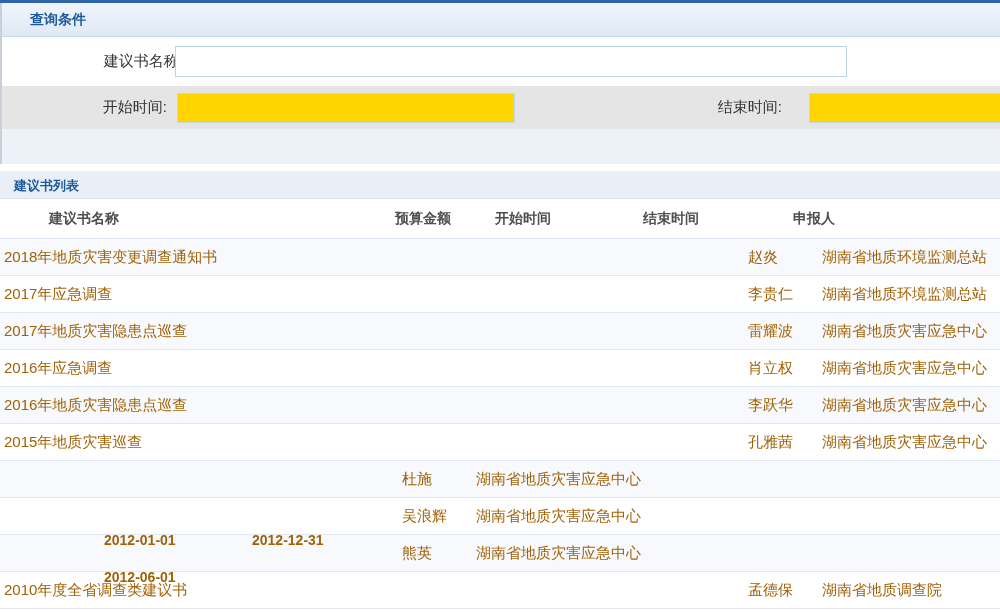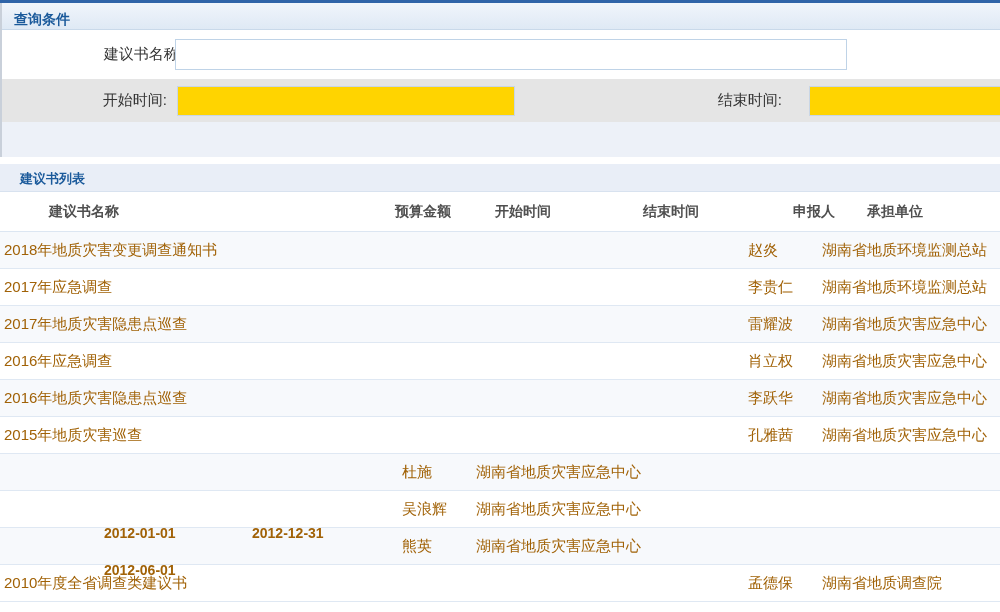--- a/index.html
+++ b/index.html
@@ -3,21 +3,21 @@
 <meta charset="utf-8">
 <style>
   * { box-sizing: border-box; margin: 0; padding: 0; }
   html,body { width:1000px; height:612px; overflow:hidden; background:#fff;
               font-family:"Liberation Sans", sans-serif; }
 
   .top-border { height:3px; background:var(--top-border-blue,#2f64a8); }
 
   
   .query-panel { border-left:2px solid #c9d0da; }
-  .q-header { height:27px; line-height:32px; padding-left:12px;
+  .q-header { height:34px; line-height:32px; padding-left:28px;
               background:linear-gradient(#f0f5fb,#dfe9f5);
               border-bottom:1px solid #c9d9ea; }
   .q-title { font-size:14px; font-weight:bold; color:var(--title-blue,#1b5a9b); }
 
   .q-row1 { position:relative; height:49px; background:#ffffff; }
   .q-row2 { position:relative; height:43px; background:#e5e5e5; }
   .q-footer { height:35px; background:#edf1f8; }
 
   .f-label { position:absolute; top:0; height:100%; display:flex;
              align-items:center; justify-content:flex-end;
@@ -31,21 +31,21 @@
                font-size:14px; color:#333; outline:none; }
   .date-input { position:absolute; top:7px; height:30px;
                 border:1px solid #c9d6e6; background:var(--accent-yellow,#ffd400);
                 padding:0 6px; font-size:14px; color:#333; outline:none; }
   .date-start { left:175px; width:338px; }
   .date-end   { left:807px; width:193px; }
 
   .gap { height:7px; background:#fff; }
 
   
-  .list-bar { height:28px; line-height:27px; padding-left:20px;
+  .list-bar { height:28px; line-height:27px; padding-left:14px;
               background:var(--list-bar-bg,#e9eef7);
               border-bottom:1px solid #d8e2ef; }
   .list-title { font-size:13px; font-weight:bold; color:var(--title-blue,#1b5a9b); }
 
   .thead { display:flex; height:40px; align-items:center; background:#fff;
            border-bottom:1px solid #dce6f2;
            font-family:"Liberation Serif", serif;
            font-size:14px; font-weight:bold; color:#4f4f4f;padding-left:45px; }
   .trow  { display:flex; height:37px; align-items:center;
            border-bottom:1px solid var(--separator,#dfe8f3);
@@ -87,21 +87,20 @@
 <div class="list-bar">
   <span class="list-title">建议书列表</span>
 </div>
 
 <div class="thead">
   <div class="c1">建议书名称</div>
   <div class="c2">预算金额</div>
   <div class="c3">开始时间</div>
   <div class="c4">结束时间</div>
   <div class="c5">申报人</div>
-  <div class="c6">承担单位</div>
 </div>
 
 <div class="tbody">
   <div class="trow">
     <div class="c1">2018年地质灾害变更调查通知书</div>
     <div class="c2"></div>
     <div class="c3 date"></div>
     <div class="c4 date"></div>
     <div class="c5">赵炎</div>
     <div class="c6">湖南省地质环境监测总站</div>

